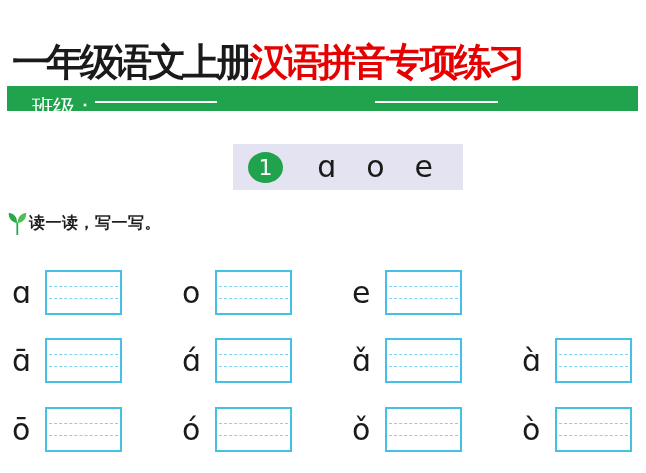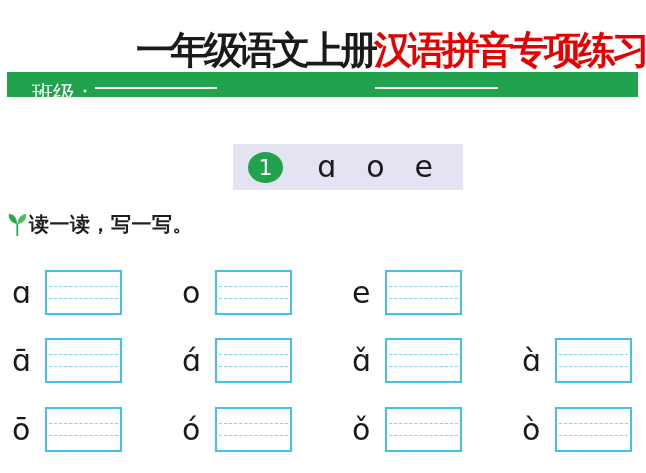--- a/index.html
+++ b/index.html
@@ -2,29 +2,29 @@
 <html><head>
 <meta charset="utf-8">
 <style>
   html,body{margin:0;padding:0;background:#fff;}
   #page{
     position:relative;width:646px;height:473px;background:#ffffff;overflow:hidden;
     font-family:"Liberation Sans","DejaVu Sans",sans-serif;color:#111;
   }
   
   .title{
-    position:absolute;top:25px;left:0;right:0;margin:0;text-align:right;
+    position:absolute;top:25px;left:0;right:0;margin:12px;text-align:left;
     font-family:"Liberation Serif","DejaVu Serif",serif;
     font-size:38px;line-height:50px;font-weight:700;letter-spacing:-4px;color:#1a1a1a;
     white-space:nowrap;
   }
   .title .red{color:#e60000;}
   
   .bar{
-    position:absolute;top:72px;left:7px;width:631px;height:25px;background:#21a24c;
+    position:absolute;top:86px;left:7px;width:631px;height:25px;background:#21a24c;
   }
   .blabel{
     position:absolute;top:0;height:41px;line-height:43px;color:#ffffff;
     font-family:"Liberation Serif","DejaVu Serif",serif;font-size:22px;letter-spacing:-1px;
     white-space:nowrap;
   }
   .bline{
     position:absolute;bottom:8px;height:0;border-bottom:2px solid #ffffff;
   }
   
@@ -40,21 +40,21 @@
   .sl{
     width:19px;margin-right:30px;text-align:center;font-size:30px;line-height:30px;
     font-family:"DejaVu Sans",sans-serif;color:#1a1a1a;
   }
   
   .shead{
     position:absolute;top:211px;left:7px;display:flex;align-items:center;
   }
   .shead .leaf{flex:0 0 auto;margin-right:1px;}
   .shead .stext{
-    font-size:20px;font-weight:600;color:#1e1e1e;letter-spacing:0.5px;white-space:nowrap;text-align:center;
+    font-size:16px;font-weight:600;color:#1e1e1e;letter-spacing:0.5px;white-space:nowrap;text-align:center;
   }
   
   .prow{
     position:absolute;left:12px;display:flex;gap:60px;height:45px;align-items:center;
   }
   .row1{top:270px;} .row2{top:338px;} .row3{top:407px;}
   .cell{width:110px;display:flex;align-items:center;}
   .pl{
     width:33px;font-size:30px;line-height:32px;font-family:"DejaVu Sans",sans-serif;
     color:#1a1a1a;text-align:left;

